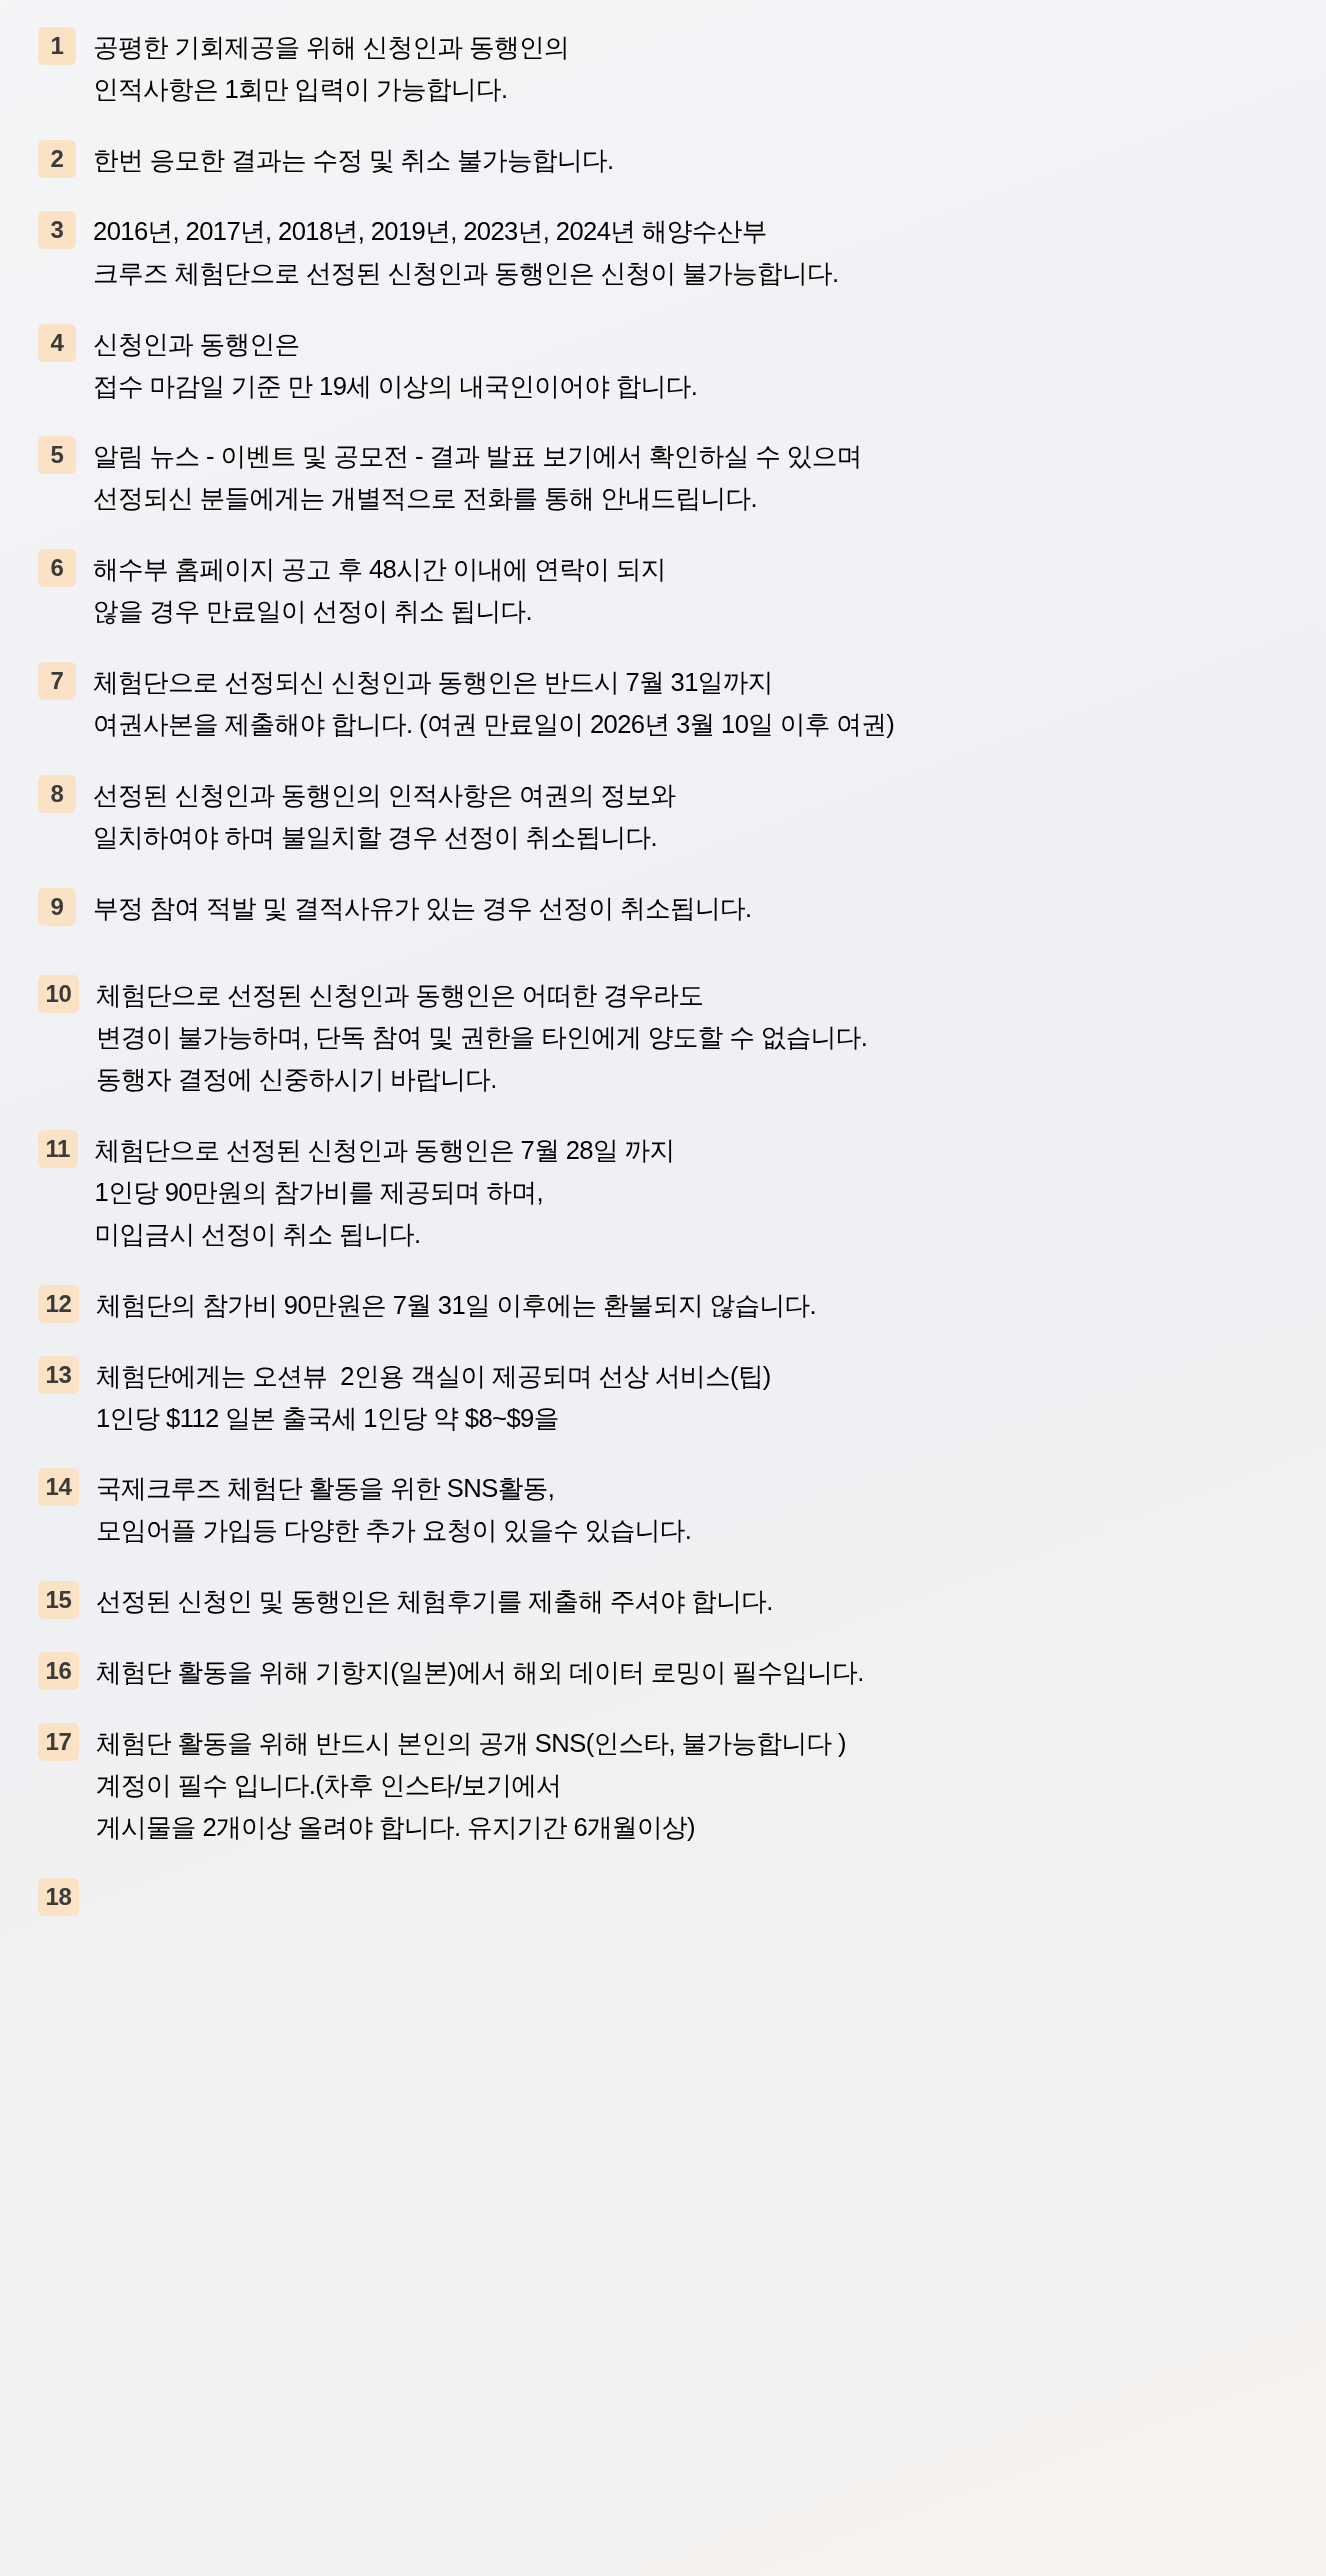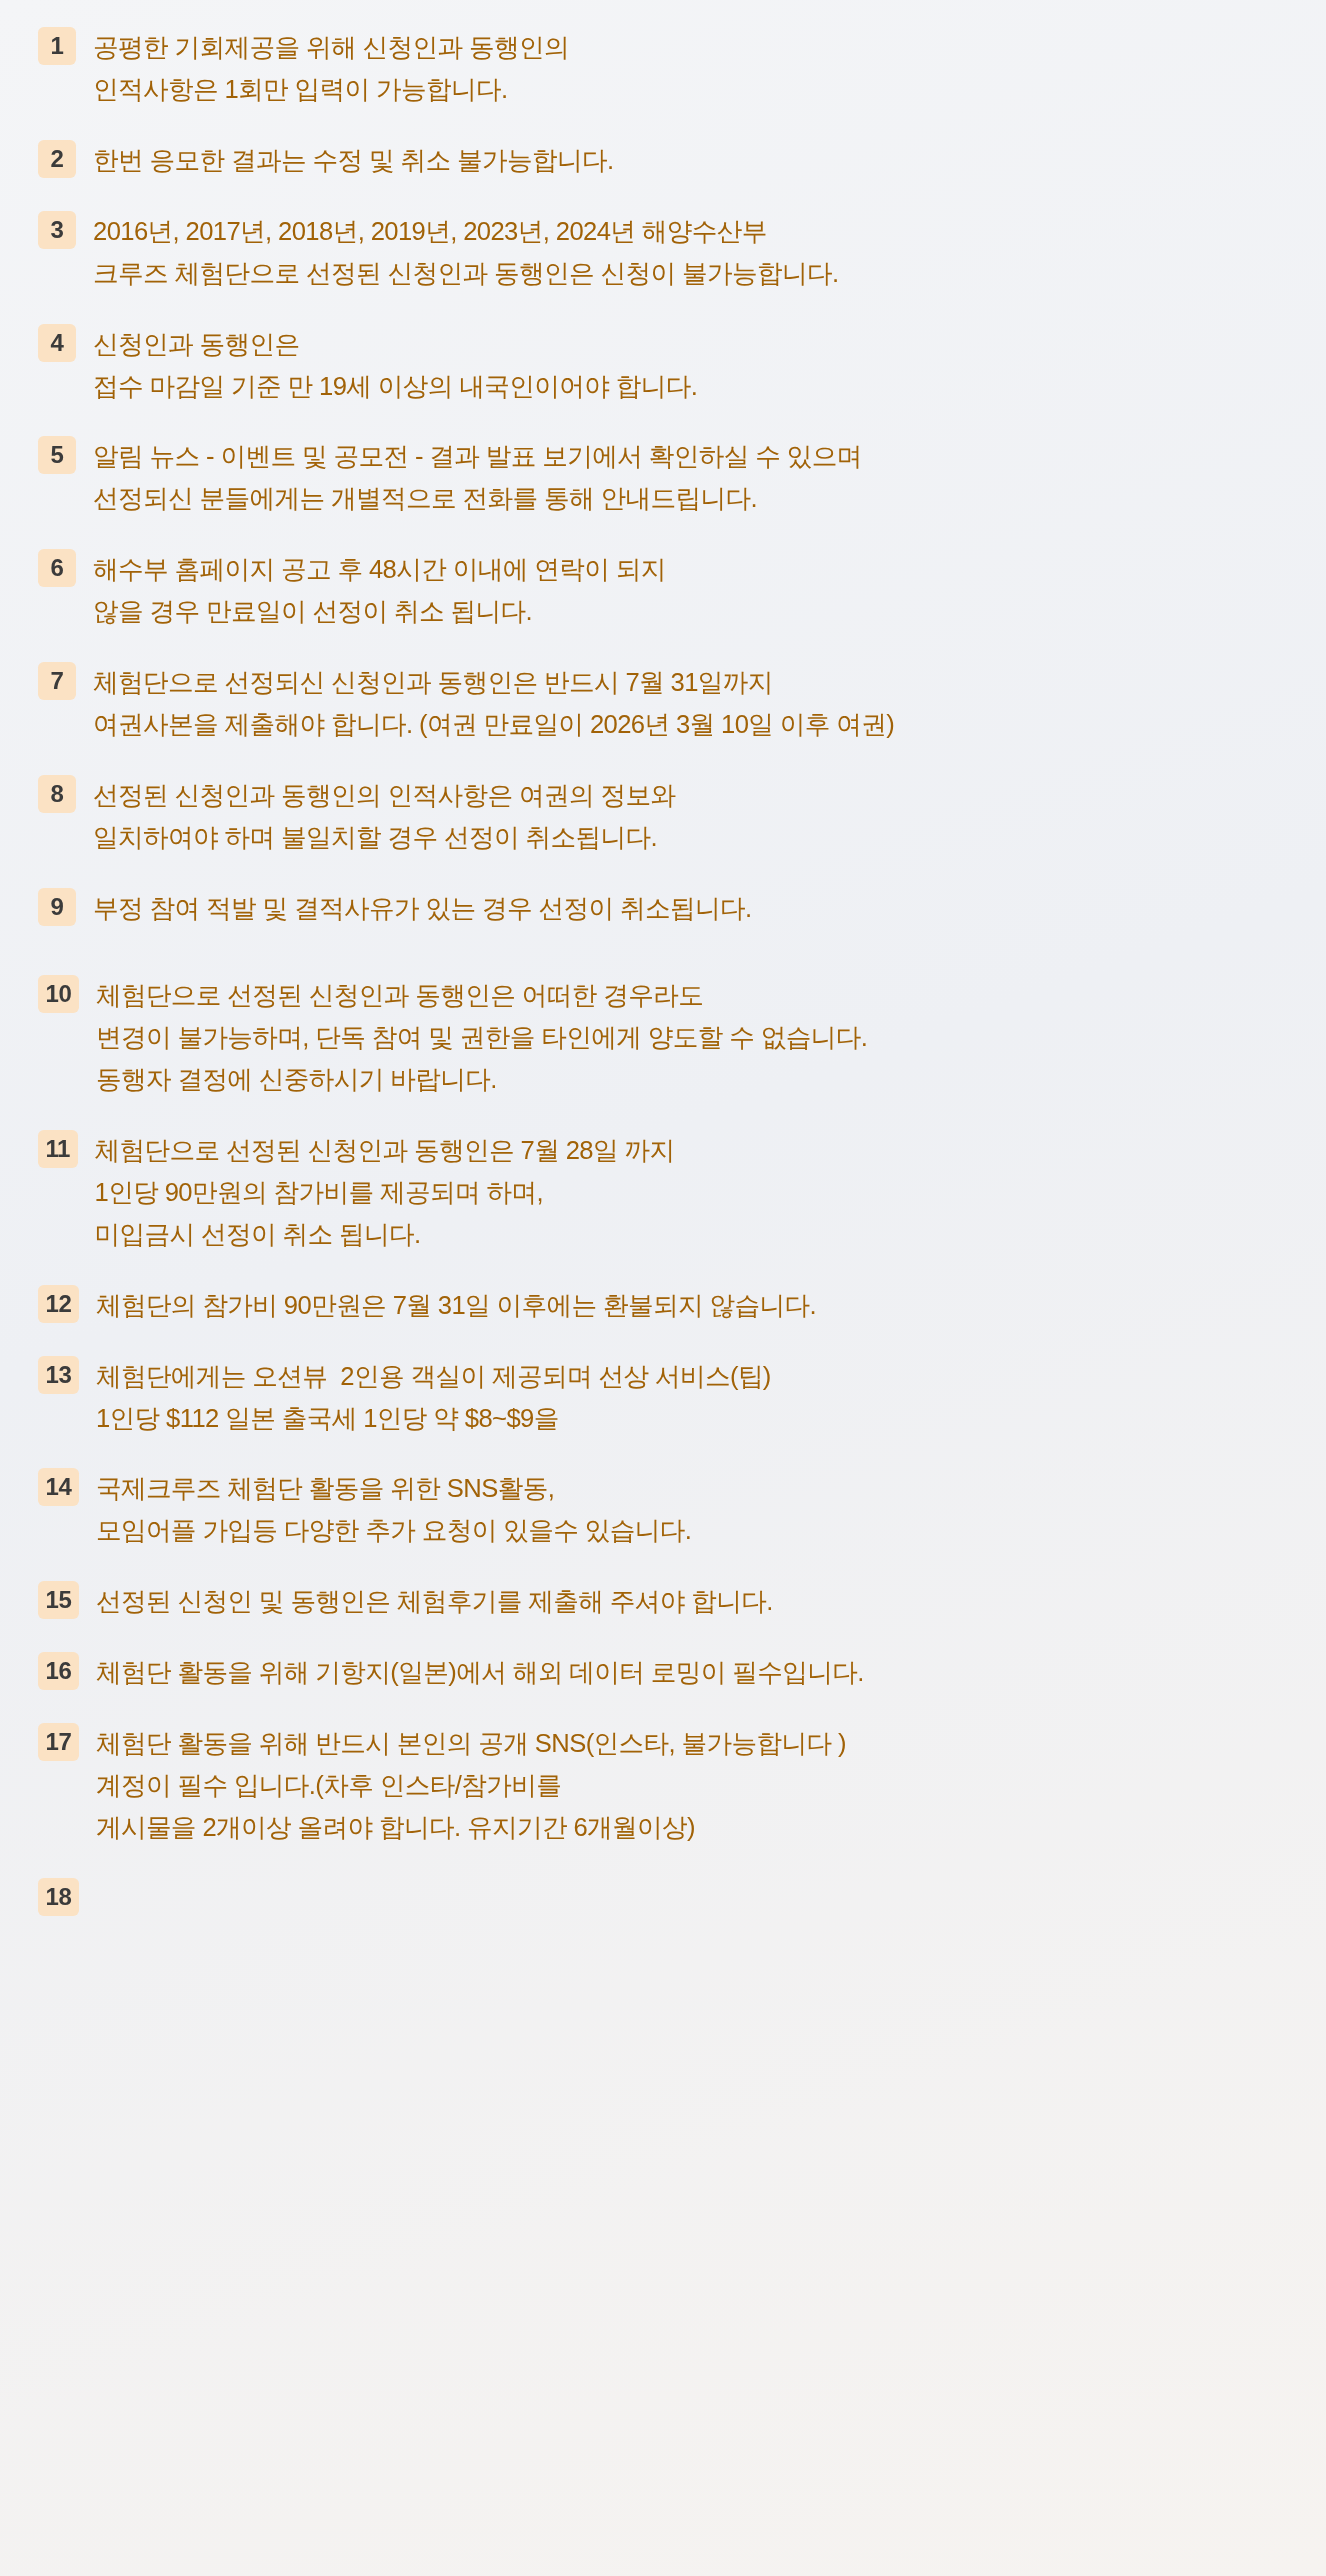--- a/index.html
+++ b/index.html
@@ -48,21 +48,21 @@
     margin-top: 1.9px;
     letter-spacing: -0.5px;
   }
   .lines {
     flex: 1 1 auto;
     padding-top: 0.9px;
   }
   .line {
     font-size: 25.6px;
     line-height: 42px;
-    color: #a16207;
+    color: #000000;
     letter-spacing: -0.6px;
     white-space: pre-wrap;
   }
 </style>
 </head>
 <body style="background: linear-gradient(160deg, rgb(244, 245, 247) 0%, rgb(238, 240, 244) 45%, rgb(246, 243, 240) 100%);">
 
 <div class="page">
   <div class="notice-list" id="notice-list">
       <div class="notice-item">
@@ -171,21 +171,21 @@
       <div class="notice-item">
         <div class="num-badge">16</div>
         <div class="lines">
           <div class="line">체험단 활동을 위해 기항지(일본)에서 해외 데이터 로밍이 필수입니다.</div>
         </div>
       </div>
       <div class="notice-item">
         <div class="num-badge">17</div>
         <div class="lines">
           <div class="line">체험단 활동을 위해 반드시 본인의 공개 SNS(인스타, 불가능합니다 )</div>
-          <div class="line">계정이 필수 입니다.(차후 인스타/참가비를</div>
+          <div class="line">계정이 필수 입니다.(차후 인스타/보기에서</div>
           <div class="line">게시물을 2개이상 올려야 합니다. 유지기간 6개월이상)</div>
         </div>
       </div>
       <div class="notice-item">
         <div class="num-badge">18</div>
         <div class="lines">
         </div>
       </div>
     </div>
 </div>

